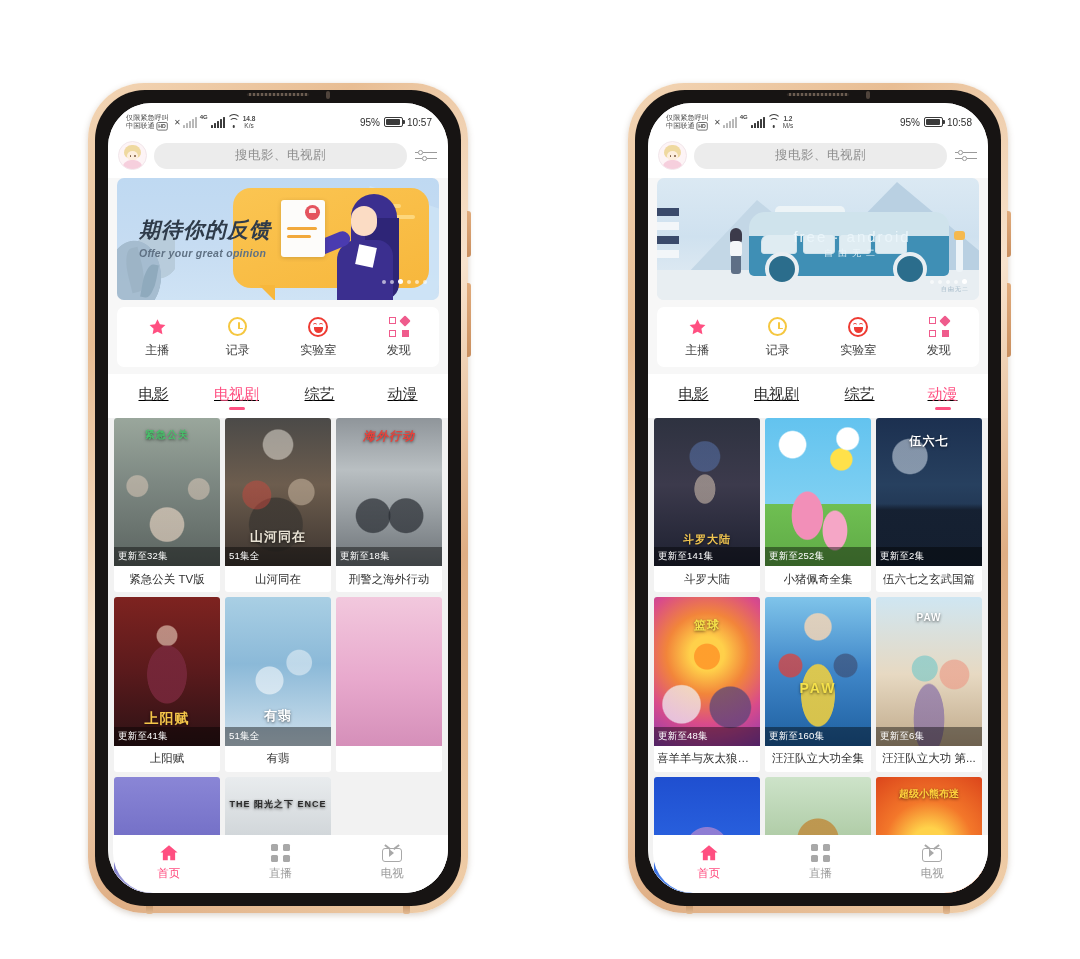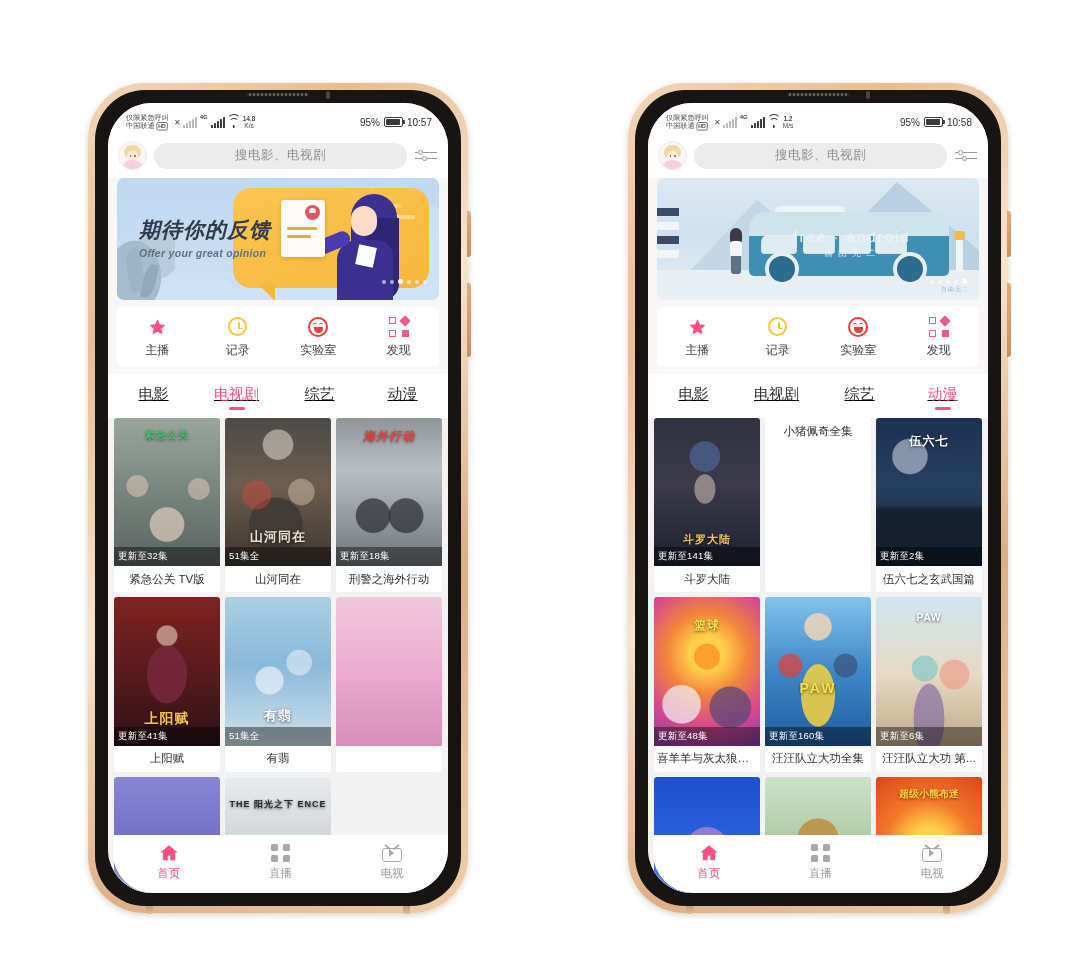--- a/index.html
+++ b/index.html
@@ -917,20 +917,25 @@
               <div class="art" style="background:radial-gradient(ellipse at 48% 48%, rgba(230,210,190,.5) 0 13%, transparent 14%), radial-gradient(circle at 48% 26%, rgba(90,120,180,.5) 0 12%, transparent 13%);"></div>
               <div class="ptitle" style="font-size:11px;bottom:13%;top:auto;color:#f0c550;">斗罗大陆</div>
               <div class="badge">更新至141集</div>
             </div>
             <div class="ctitle">
                 <span>斗罗大陆</span>
               </div>
           </div>
 
           <div class="card">
+            <div class="poster">
+              <div class="art" style="background:linear-gradient(180deg,#63c3ef 0%,#7fd0f2 58%,#6fbf52 58%,#5faa46 100%);"></div>
+              <div class="art" style="background:radial-gradient(circle at 26% 18%, #ffffff 0 9%, transparent 10%), radial-gradient(circle at 78% 14%, #ffffff 0 7%, transparent 8%), radial-gradient(circle at 72% 28%, #ffe14a 0 8%, transparent 9%), radial-gradient(ellipse at 40% 66%, #f28fb8 0 17%, transparent 18%), radial-gradient(ellipse at 66% 76%, #f5a6c6 0 12%, transparent 13%);"></div>
+              <div class="badge">更新至252集</div>
+            </div>
             <div class="ctitle">
                 <span>小猪佩奇全集</span>
               </div>
           </div>
 
           <div class="card">
             <div class="poster">
               <div class="art" style="background:linear-gradient(180deg,#1c3050 0%,#27405f 45%,#16253c 100%);"></div>
               <div class="art" style="background:radial-gradient(circle at 32% 26%, rgba(230,240,250,.5) 0 13%, transparent 14%), linear-gradient(180deg, transparent 58%, rgba(20,30,46,.9) 62%);"></div>
               <div class="ptitle" style="font-size:12px;top:10%;color:#ffffff;">伍六七</div>

